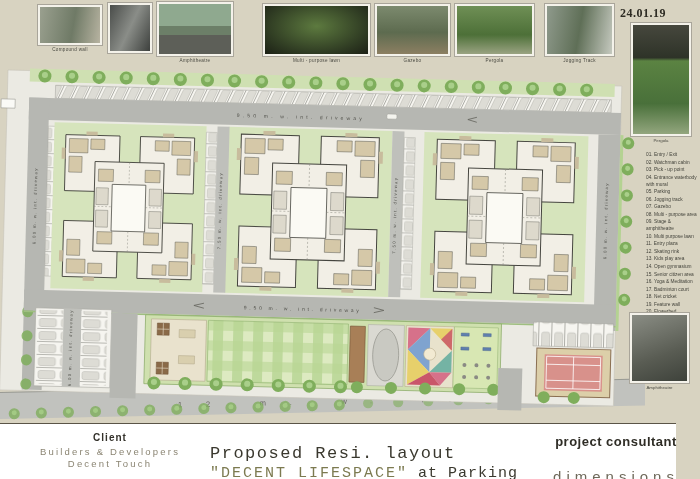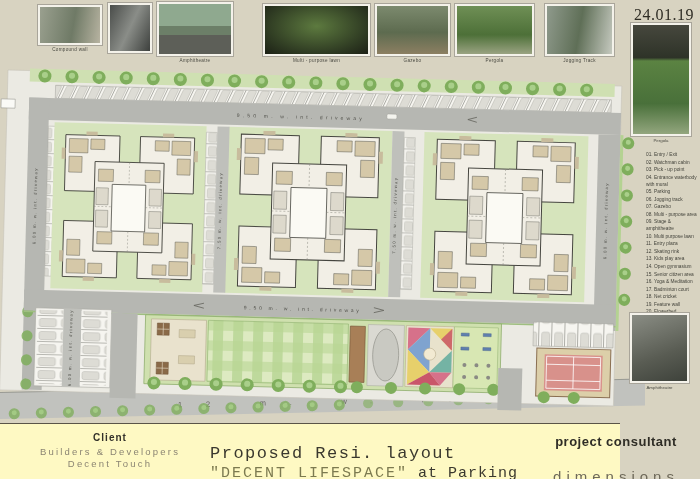--- a/index.html
+++ b/index.html
@@ -11,22 +11,22 @@
   .thumb{position:absolute;margin:0;z-index:3;}
   .thumb .ph{border:2px solid #f4f2ea;outline:1px solid #a9a59a;box-sizing:border-box;}
   .thumb figcaption{font-size:4.6px;color:#4a4a42;text-align:center;margin-top:2px;letter-spacing:.3px;}
   .t1{left:38px;top:5px;width:64px;} .t1 .ph{width:64px;height:40px;background:linear-gradient(100deg,#9aa08f,#6f7a66 55%,#b7b3a1);}
   .t2{left:108px;top:3px;width:44px;} .t2 .ph{width:44px;height:50px;background:linear-gradient(115deg,#4a4d4a,#8a8d88 50%,#3d403d);}
   .t3{left:157px;top:2px;width:76px;} .t3 .ph{width:76px;height:54px;background:linear-gradient(180deg,#8fa98f 0 45%,#6c7f68 45% 62%,#5d5f58 62%);}
   .t4{left:263px;top:4px;width:107px;} .t4 .ph{width:107px;height:52px;background:radial-gradient(ellipse at 50% 42%,#5d7a3f,#2e3a22 70%,#1c2015);}
   .t5{left:375px;top:4px;width:75px;} .t5 .ph{width:75px;height:52px;background:linear-gradient(180deg,#7c8a6e,#5d6b4f 55%,#8c7f62);}
   .t6{left:455px;top:4px;width:79px;} .t6 .ph{width:79px;height:52px;background:linear-gradient(180deg,#6f8f55,#4d7038 60%,#9aa382);}
   .t7{left:545px;top:4px;width:69px;} .t7 .ph{width:69px;height:52px;background:linear-gradient(100deg,#8f9a8c,#5f6f57 50%,#c5c9bf);}
-  .date{position:absolute;left:634px;top:6px;width:60px;text-align:right;z-index:3;
-        font-family:"Liberation Serif",serif;font-weight:normal;font-size:16px;color:#2e2c24;letter-spacing:.5px;}
+  .date{position:absolute;left:606px;top:6px;width:60px;text-align:right;z-index:3;
+        font-family:"Liberation Serif",serif;font-weight:bold;font-size:12px;color:#2e2c24;letter-spacing:.5px;}
 
   
   .sidefig{position:absolute;margin:0;z-index:3;}
   .sidefig .ph{border:2px solid #f4f2ea;outline:1px solid #a9a59a;box-sizing:border-box;}
   .sf-pergola{left:631px;top:23px;width:60px;}
   .sf-pergola .ph{width:60px;height:113px;background:linear-gradient(180deg,#46473d 0%,#2e3328 30%,#5b8342 33%,#49703a 72%,#93a67e 100%);}
   .sf-amphi{left:630px;top:313px;width:59px;}
   .sf-amphi .ph{width:59px;height:70px;background:linear-gradient(160deg,#8a8d84,#595c53 60%,#3e423b);}
   .sidefig figcaption{font-size:4.4px;color:#4a4a42;text-align:center;margin-top:2px;}
   .legend{position:absolute;left:646px;top:152px;width:52px;z-index:3;}
@@ -36,21 +36,21 @@
   svg.plan{position:absolute;left:0;top:55px;width:645px;height:370px;z-index:1;}
   svg text{font-family:"Liberation Sans",sans-serif;}
   .dlab{font-size:5px;fill:#50504a;}
   .vlab{font-size:4.2px;letter-spacing:1.4px;fill:#55554f;}
   .rlab{font-size:7.5px;fill:#63635c;}
   .elab{font-size:4px;fill:#3a3a35;}
   .trow{stroke:#7fae5c;stroke-linecap:round;fill:none;}
   .trowL{stroke:#a9cf8a;stroke-linecap:round;fill:none;}
 
   
-  .titleblock{position:absolute;left:0;top:423px;width:620px;height:56px;background:#fef9c3;
+  .titleblock{position:absolute;left:0;top:423px;width:676px;height:56px;background:#ffffff;
               border-top:1.5px solid #5a5447;z-index:4;}
   .tb-client{position:absolute;left:10px;top:8px;width:200px;text-align:center;}
   .tb-client .lbl{font-weight:bold;font-size:10px;color:#33312a;letter-spacing:1px;}
   .tb-client .nm{font-size:9.5px;color:#8b8573;letter-spacing:2.2px;margin-top:3px;line-height:1.25;}
   .tb-center{position:absolute;left:210px;top:20px;width:320px;text-align:left;font-family:Liberation Mono, monospace;}
   .tb-center .l1{font-size:17px;color:#3a382e;letter-spacing:1.5px;}
   .tb-center .l2{font-size:15px;color:#3a382e;letter-spacing:1px;margin-top:2px;}
   .tb-center .q{color:#7c7a50;letter-spacing:2px;}
   .tb-right{position:absolute;left:540px;top:10px;width:152px;text-align:center;}
   .tb-right .lbl{font-weight:bold;font-size:13px;color:#2f2d26;letter-spacing:.5px;}

